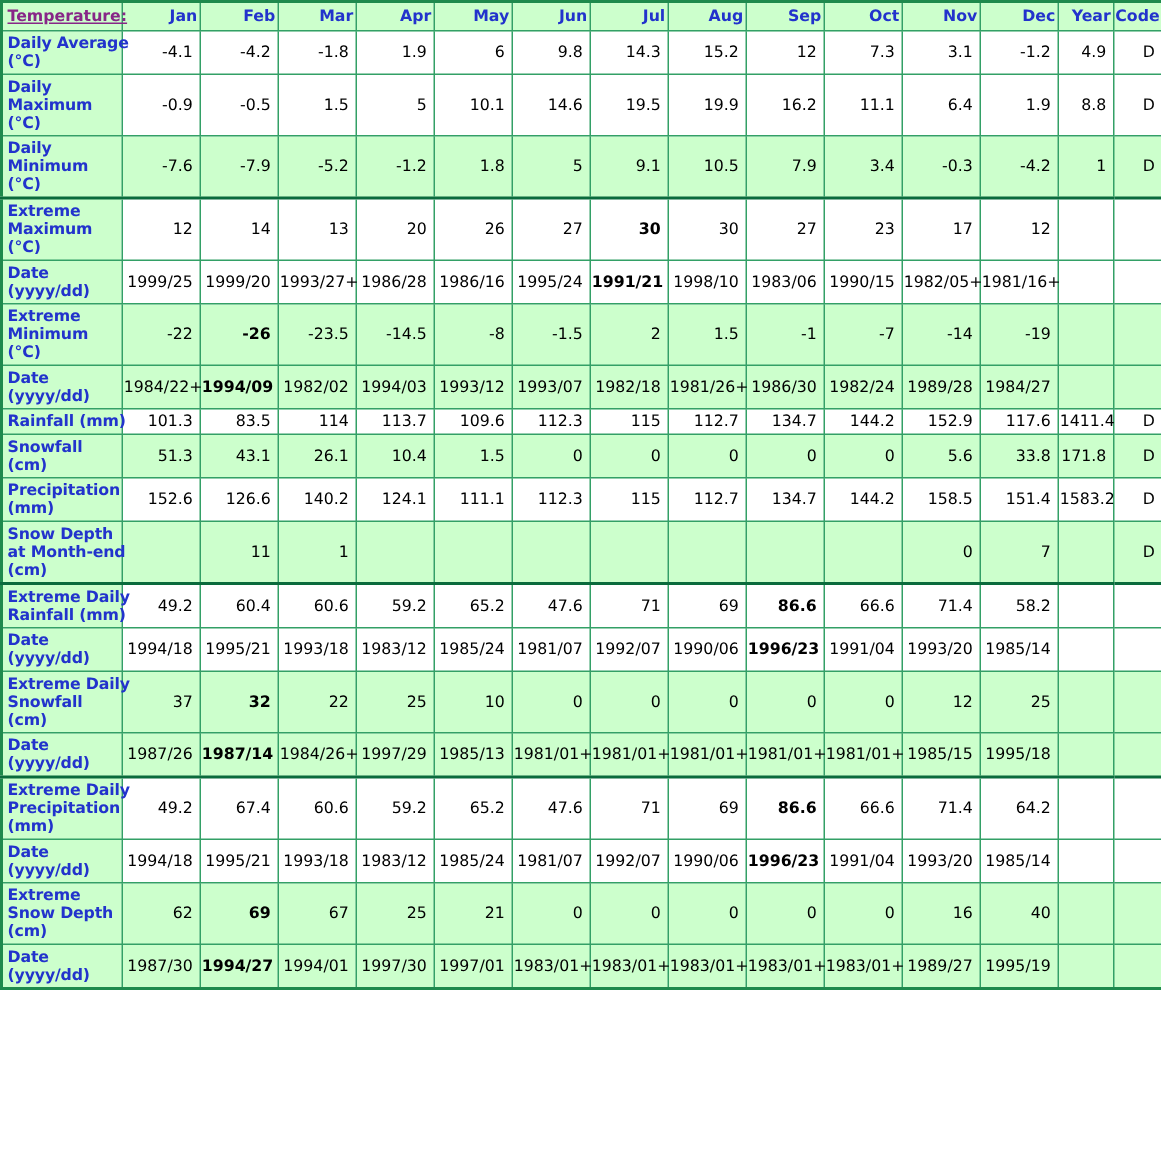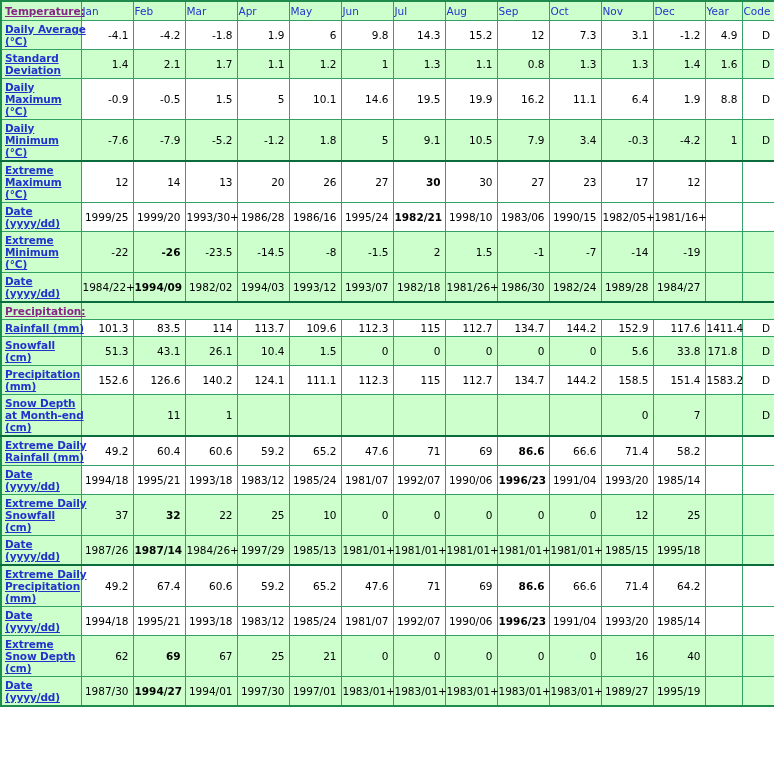--- a/index.html
+++ b/index.html
@@ -14,33 +14,33 @@
     border:1px solid #33a066;
     font-size:10.5px;
     line-height:12px;
     vertical-align:middle;
     overflow:visible;
     box-sizing:border-box;
   }
   td.colhead{
     background:#ccffcc;
     color:#2233cc;
-    font-weight:normal;
-    text-align:left;
+    font-weight:bold;
+    text-align:right;
     padding:3px 1px;
     white-space:nowrap;
   }
   td.rowlabel{
     background:#ccffcc;
     color:#2233cc;
     font-weight:bold;
     text-align:left;
     padding:2px 2px 2px 3px;
   }
-  td.rowlabel .lbl-line{white-space:nowrap;letter-spacing:-0.1px;text-decoration:underline;}
+  td.rowlabel .lbl-line{white-space:nowrap;letter-spacing:-0.1px;}
   td.num{
     color:#000;
     text-align:right;
     padding:2px 4px 2px 1px;
     white-space:nowrap;
   }
   td.bg-white{background:#ffffff;}
   td.bg-green{background:#ccffcc;}
   td.rec{font-weight:bold;}
   tr.thick-top td{border-top:2px solid #0a6b3c;}
@@ -111,40 +111,20 @@
         <td class="num bg-white">15.2</td>
         <td class="num bg-white">12</td>
         <td class="num bg-white">7.3</td>
         <td class="num bg-white">3.1</td>
         <td class="num bg-white">-1.2</td>
         <td class="num bg-white">4.9</td>
         <td class="num bg-white">D</td>
       </tr>
       <tr>
         <td class="rowlabel">
-          <div class="lbl-line">Standard</div>
-          <div class="lbl-line">Deviation</div>
-        </td>
-        <td class="num bg-green">1.4</td>
-        <td class="num bg-green">2.1</td>
-        <td class="num bg-green">1.7</td>
-        <td class="num bg-green">1.1</td>
-        <td class="num bg-green">1.2</td>
-        <td class="num bg-green">1</td>
-        <td class="num bg-green">1.3</td>
-        <td class="num bg-green">1.1</td>
-        <td class="num bg-green">0.8</td>
-        <td class="num bg-green">1.3</td>
-        <td class="num bg-green">1.3</td>
-        <td class="num bg-green">1.4</td>
-        <td class="num bg-green">1.6</td>
-        <td class="num bg-green">D</td>
-      </tr>
-      <tr>
-        <td class="rowlabel">
           <div class="lbl-line">Daily</div>
           <div class="lbl-line">Maximum</div>
           <div class="lbl-line">(°C)</div>
         </td>
         <td class="num bg-white">-0.9</td>
         <td class="num bg-white">-0.5</td>
         <td class="num bg-white">1.5</td>
         <td class="num bg-white">5</td>
         <td class="num bg-white">10.1</td>
         <td class="num bg-white">14.6</td>
@@ -199,25 +179,25 @@
         <td class="num bg-white"></td>
         <td class="num bg-white"></td>
       </tr>
       <tr>
         <td class="rowlabel">
           <div class="lbl-line">Date</div>
           <div class="lbl-line">(yyyy/dd)</div>
         </td>
         <td class="num bg-white">1999/25</td>
         <td class="num bg-white">1999/20</td>
-        <td class="num bg-white">1993/30+</td>
+        <td class="num bg-white">1993/27+</td>
         <td class="num bg-white">1986/28</td>
         <td class="num bg-white">1986/16</td>
         <td class="num bg-white">1995/24</td>
-        <td class="num bg-white rec">1982/21</td>
+        <td class="num bg-white rec">1991/21</td>
         <td class="num bg-white">1998/10</td>
         <td class="num bg-white">1983/06</td>
         <td class="num bg-white">1990/15</td>
         <td class="num bg-white">1982/05+</td>
         <td class="num bg-white">1981/16+</td>
         <td class="num bg-white"></td>
         <td class="num bg-white"></td>
       </tr>
       <tr>
         <td class="rowlabel">
@@ -252,24 +232,20 @@
         <td class="num bg-green">1993/12</td>
         <td class="num bg-green">1993/07</td>
         <td class="num bg-green">1982/18</td>
         <td class="num bg-green">1981/26+</td>
         <td class="num bg-green">1986/30</td>
         <td class="num bg-green">1982/24</td>
         <td class="num bg-green">1989/28</td>
         <td class="num bg-green">1984/27</td>
         <td class="num bg-green"></td>
         <td class="num bg-green"></td>
-      </tr>
-      <tr class="thick-top">
-        <td class="rowlabel"><span class="seclink">Precipitation:</span></td>
-        <td class="sec-fill" colspan="14"></td>
       </tr>
       <tr>
         <td class="rowlabel">
           <div class="lbl-line">Rainfall (mm)</div>
         </td>
         <td class="num bg-white">101.3</td>
         <td class="num bg-white">83.5</td>
         <td class="num bg-white">114</td>
         <td class="num bg-white">113.7</td>
         <td class="num bg-white">109.6</td>

